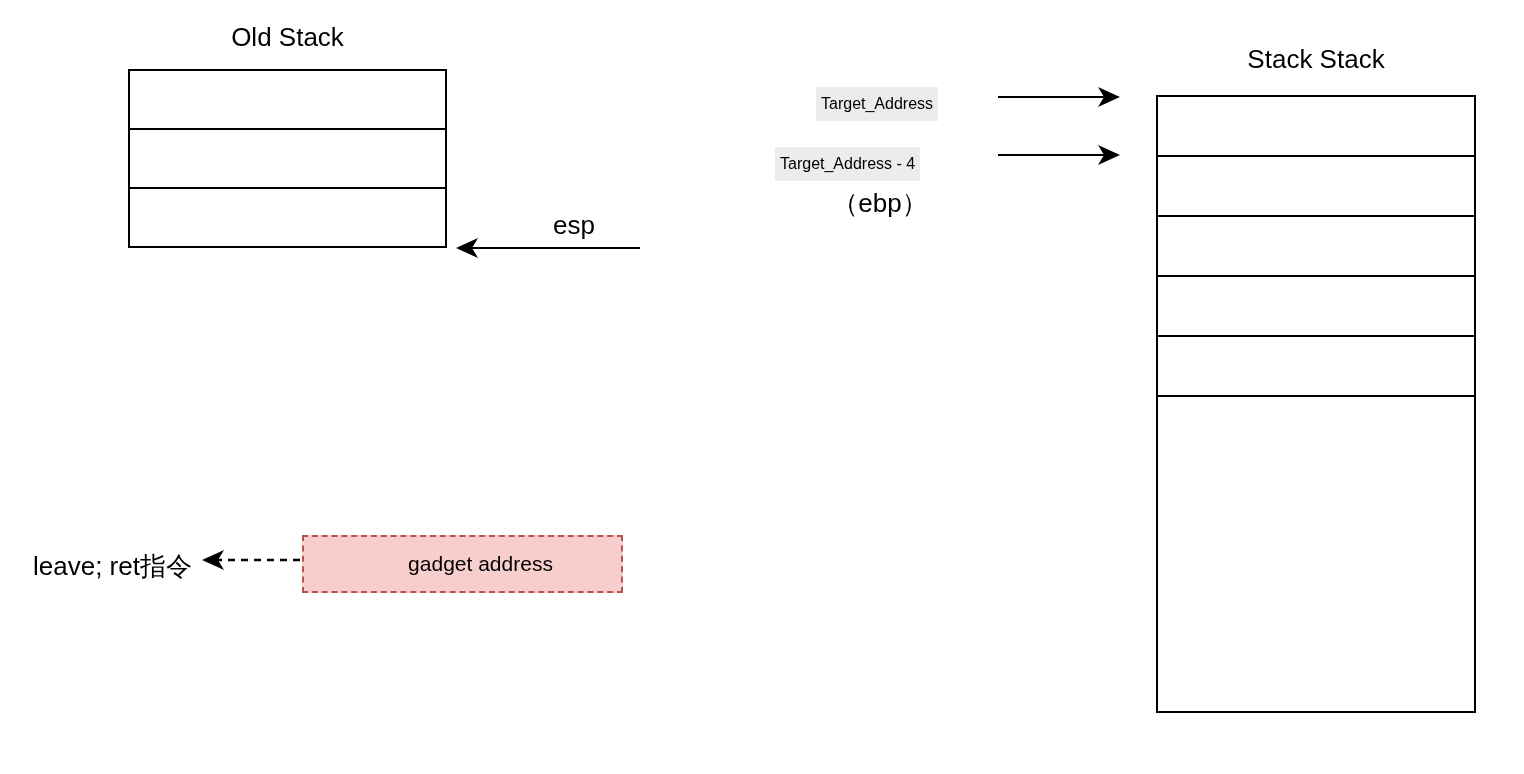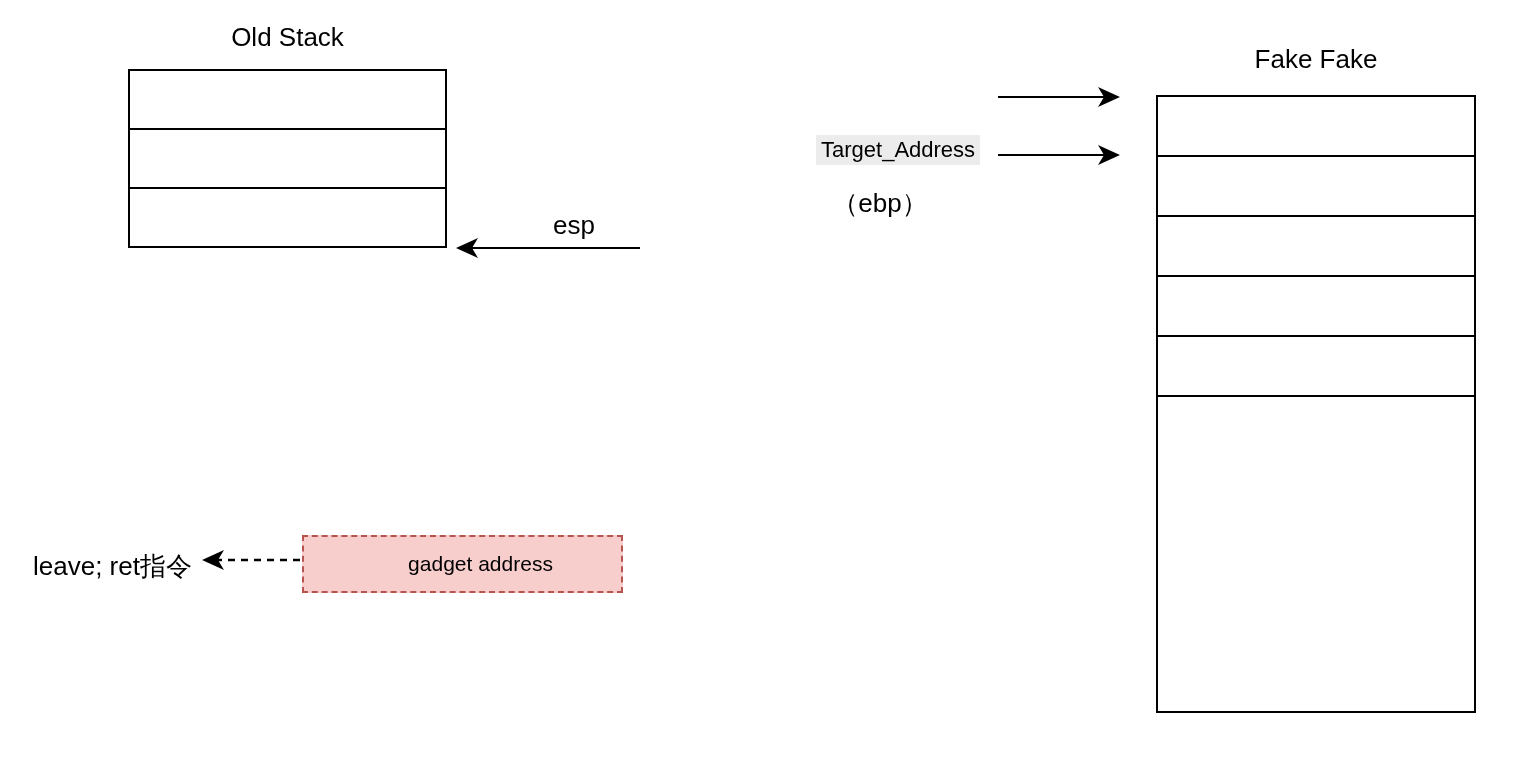--- a/index.html
+++ b/index.html
@@ -49,25 +49,24 @@
   }
   .fake-stack .cell { height: 60px; flex: 0 0 auto; border-bottom: 2px solid #000; }
   .fake-stack .cell.tall { flex: 1 1 auto; border-bottom: none; }
 
   
   .esp-label { left: 505px; top: 210px; width: 90px; text-align: right; }
 
   
   .hl {
     position: absolute;
-    font-size: 22px;
+    font-size: 16px;
     background: #ececec;
-    padding: 2px 5px;
+    padding: 8px 5px;
     white-space: nowrap;
-    margin-top: 48px;
   }
   .target-address   { left: 816px; top: 87px; }
   .target-address-4 { left: 775px; top: 147px; }
   .ebp-label        { left: 777px; top: 186px; width: 206px; }
 
   
   .gadget-box {
     position: absolute;
     left: 302px; top: 535px;
     width: 321px; height: 58px;
@@ -96,33 +95,34 @@
   <div class="label centered old-stack-title">Old Stack</div>
 
   <div class="old-stack">
     <div class="cell"></div>
     <div class="cell"></div>
     <div class="cell"></div>
   </div>
 
   <div class="label esp-label">esp</div>
 
-  <div class="label centered fake-stack-title">Fake Fake</div>
+  <div class="label centered fake-stack-title">Stack Stack</div>
 
   <div class="fake-stack">
     <div class="cell"></div>
     <div class="cell"></div>
     <div class="cell"></div>
     <div class="cell"></div>
     <div class="cell"></div>
     <div class="cell tall"></div>
   </div>
 
   <div class="hl target-address">Target_Address</div>
 
+  <div class="hl target-address-4">Target_Address - 4</div>
 
   <div class="label centered ebp-label">（ebp）</div>
 
 
   <div class="gadget-box">
     <span>gadget address</span>
   </div>
 
   <div class="label leave-ret-label">leave; ret指令</div>
 

